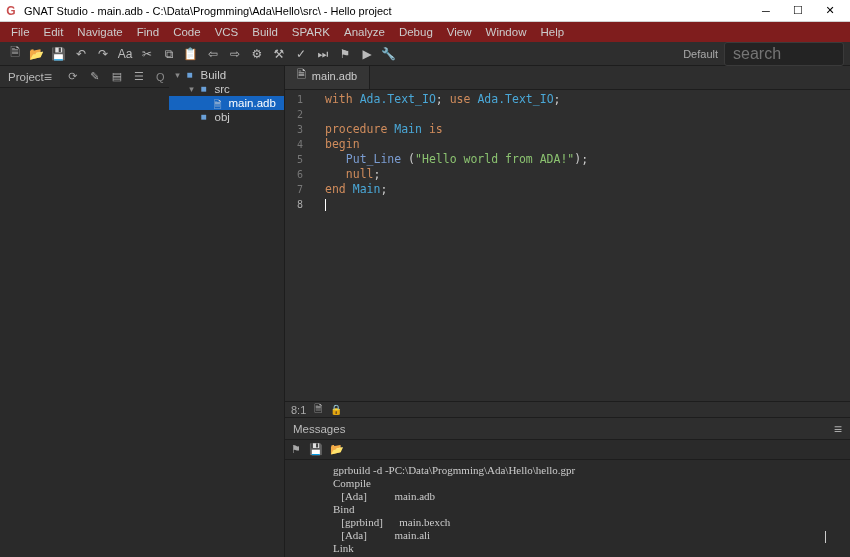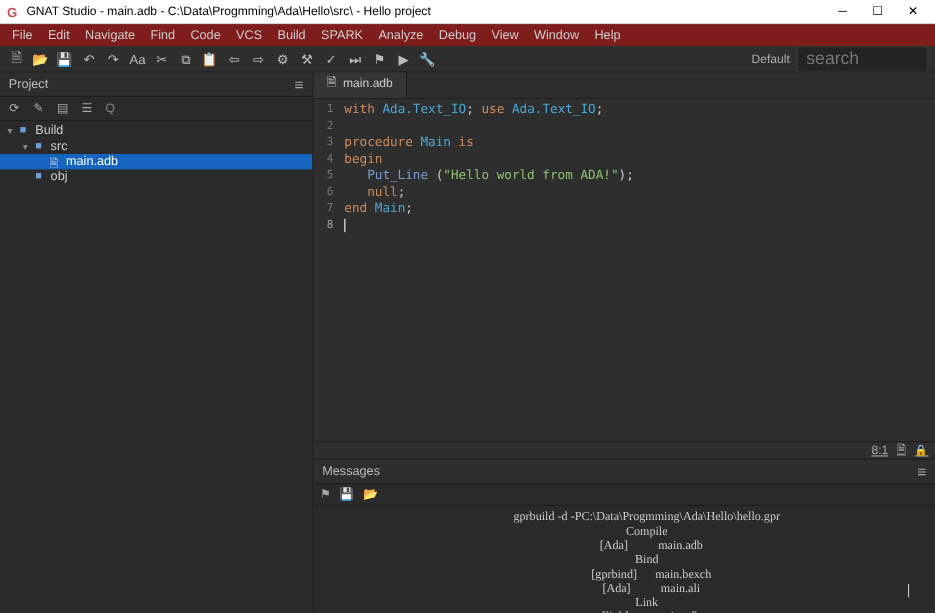--- a/index.html
+++ b/index.html
@@ -40,50 +40,50 @@
     display: flex;
     align-items: center;
     padding: 0 6px;
     border-bottom: 1px solid #1d1d1d;
   }
   .toolbar .tool { width: 18px; height: 18px; display:flex;align-items:center;justify-content:center; margin-right: 4px; color:#bbb; font-size:12px; cursor:pointer; }
   .toolbar .spacer { flex:1; }
   .toolbar .preset { font-size:11px; color:#aaa; margin-right:6px;text-align:right; }
   .toolbar .search { background:#232323; border:1px solid #3a3a3a; color:#888; padding:2px 8px; width:120px; font-size:16px; border-radius:3px;}
   .body-row { flex:1; display:flex; overflow:hidden;}
-  .sidebar { width:285px; background:#2a2a2a; border-right:1px solid #1d1d1d; display:flex; flex-direction:column; }
+  .sidebar { width:285px; background:#2a2a2a; border-right:1px solid #1d1d1d; display:flex; flex-direction:row; }
   .panel-header { height:22px; background:#2e2e2e; display:flex; align-items:center; padding:0 8px; font-size:11.5px; color:#bbb; border-bottom:1px solid #1d1d1d; justify-content:space-between;}
   .panel-header .menu-icon { font-size:14px; color:#aaa; cursor:pointer; }
   .sidebar-tools { height:22px; display:flex; align-items:center; padding:0 4px; gap:4px; border-bottom:1px solid #1d1d1d;}
   .sidebar-tools .tool { width:18px; height:18px; font-size:11px; display:flex; align-items:center; justify-content:center; color:#aaa; cursor:pointer;}
   .sidebar-tools .filter-prefix { color:#888; font-size:11px; margin-left:4px;}
   .sidebar-tools .filter-input { flex:1; background:transparent; border:none; color:#ccc; font-size:11px; padding:1px 4px; outline:none;}
   .tree { flex:1; padding:2px 0; font-size:11.5px; overflow:auto;}
   .tree .row { display:flex; align-items:center; height:14px; padding:0 4px; cursor:pointer; white-space:nowrap;}
   .tree .row.selected { background:#1564c0; color:#fff; }
   .tree .caret { width:10px; display:inline-block; text-align:center; color:#888; font-size:9px;}
   .tree .icon { width:14px; height:12px; margin-right:4px; display:inline-block; text-align:center; font-size:10px;}
   .folder-icon { color:#6aa0d8; }
   .file-icon { color:#ddd; }
   .editor-col { flex:1; display:flex; flex-direction:column; background:#2e2e2e;}
   .editor-tabs { height:24px; background:#2e2e2e; display:flex; align-items:flex-end; border-bottom:1px solid #1d1d1d;}
   .editor-tab { background:#353535; padding:4px 12px; font-size:11px; display:flex; align-items:center; gap:6px; border-right:1px solid #1d1d1d; color:#ccc; cursor:pointer;}
   .editor { flex:1; display:flex; font-family:Consolas,monospace; font-size:11.5px; background:#2e2e2e; overflow:hidden;}
   .gutter { width:22px; background:#2e2e2e; text-align:right; color:#777; padding:2px 4px 0 0; line-height:15px; font-size:10px;}
   .gutter .gline.current { color:#aaa; }
-  .code { flex:1; padding:2px 4px 0 6px; line-height:15px; white-space:pre; }
+  .code { flex:1; padding:2px 4px 0 6px; line-height:15px; white-space:pre;margin-left:12px; }
   .kw { color:#d08c5c; }
   .pkg { color:#4aa8d8; }
   .fname { color:#4aa8d8; }
   .str { color:#8bc270; }
   .stmt { color:#7a9cd1; }
   .caret-line { display:inline-block; width:1px; height:12px; background:#fff; vertical-align:middle;}
-  .statusrow { height:16px; background:#2e2e2e; display:flex; align-items:center; justify-content:flex-end; padding:0 6px; font-size:11px; color:#aaa; border-top:1px solid #1d1d1d; gap:8px;text-decoration:underline;}
+  .statusrow { height:16px; background:#2e2e2e; display:flex; align-items:center; padding:0 6px; font-size:11px; color:#aaa; border-top:1px solid #1d1d1d; gap:8px;}
   .status-icon { font-size:10px; color:#ccc; }
-  .messages { height:140px; border-top:1px solid #1d1d1d; display:flex; flex-direction:column; background:#2a2a2a;text-align:center;}
+  .messages { height:140px; border-top:1px solid #1d1d1d; display:flex; flex-direction:column; background:#2a2a2a;}
   .msg-tools { height:20px; display:flex; align-items:center; padding:0 6px; gap:8px; border-bottom:1px solid #1d1d1d;}
   .msg-tools .tool { font-size:11px; color:#aaa; cursor:pointer;}
   .msg-body { flex:1; font-family:Liberation Serif, serif; font-size:11px; color:#ccc; padding:4px 8px; line-height:13px; white-space:pre; overflow:auto; position:relative;margin-left:40px;}
   .txt-cursor { position:absolute; right:24px; bottom:14px; width:1px; height:12px; background:#ccc; }
 </style>
 </head>
 <body>
 
 <div class="titlebar">
   <div class="tb-icon">G</div>

